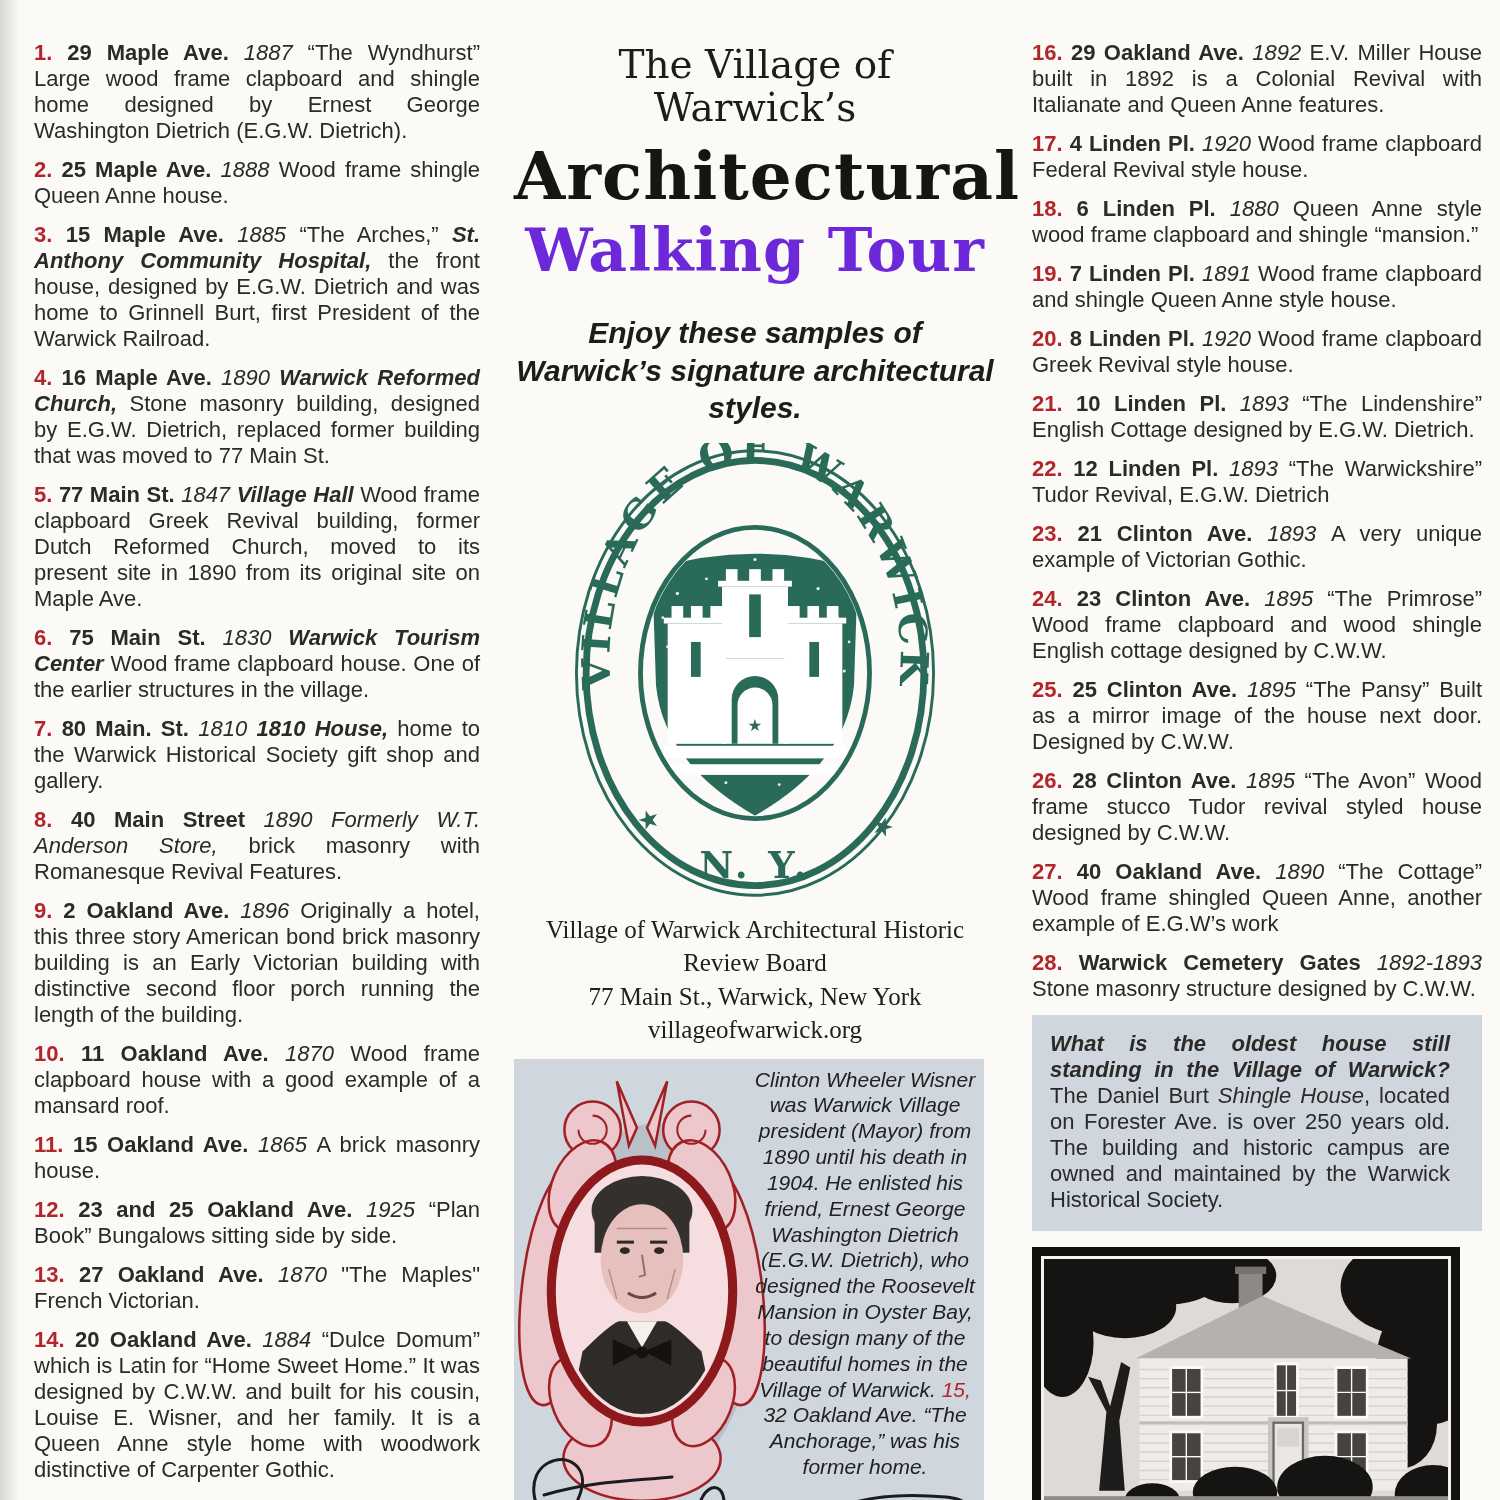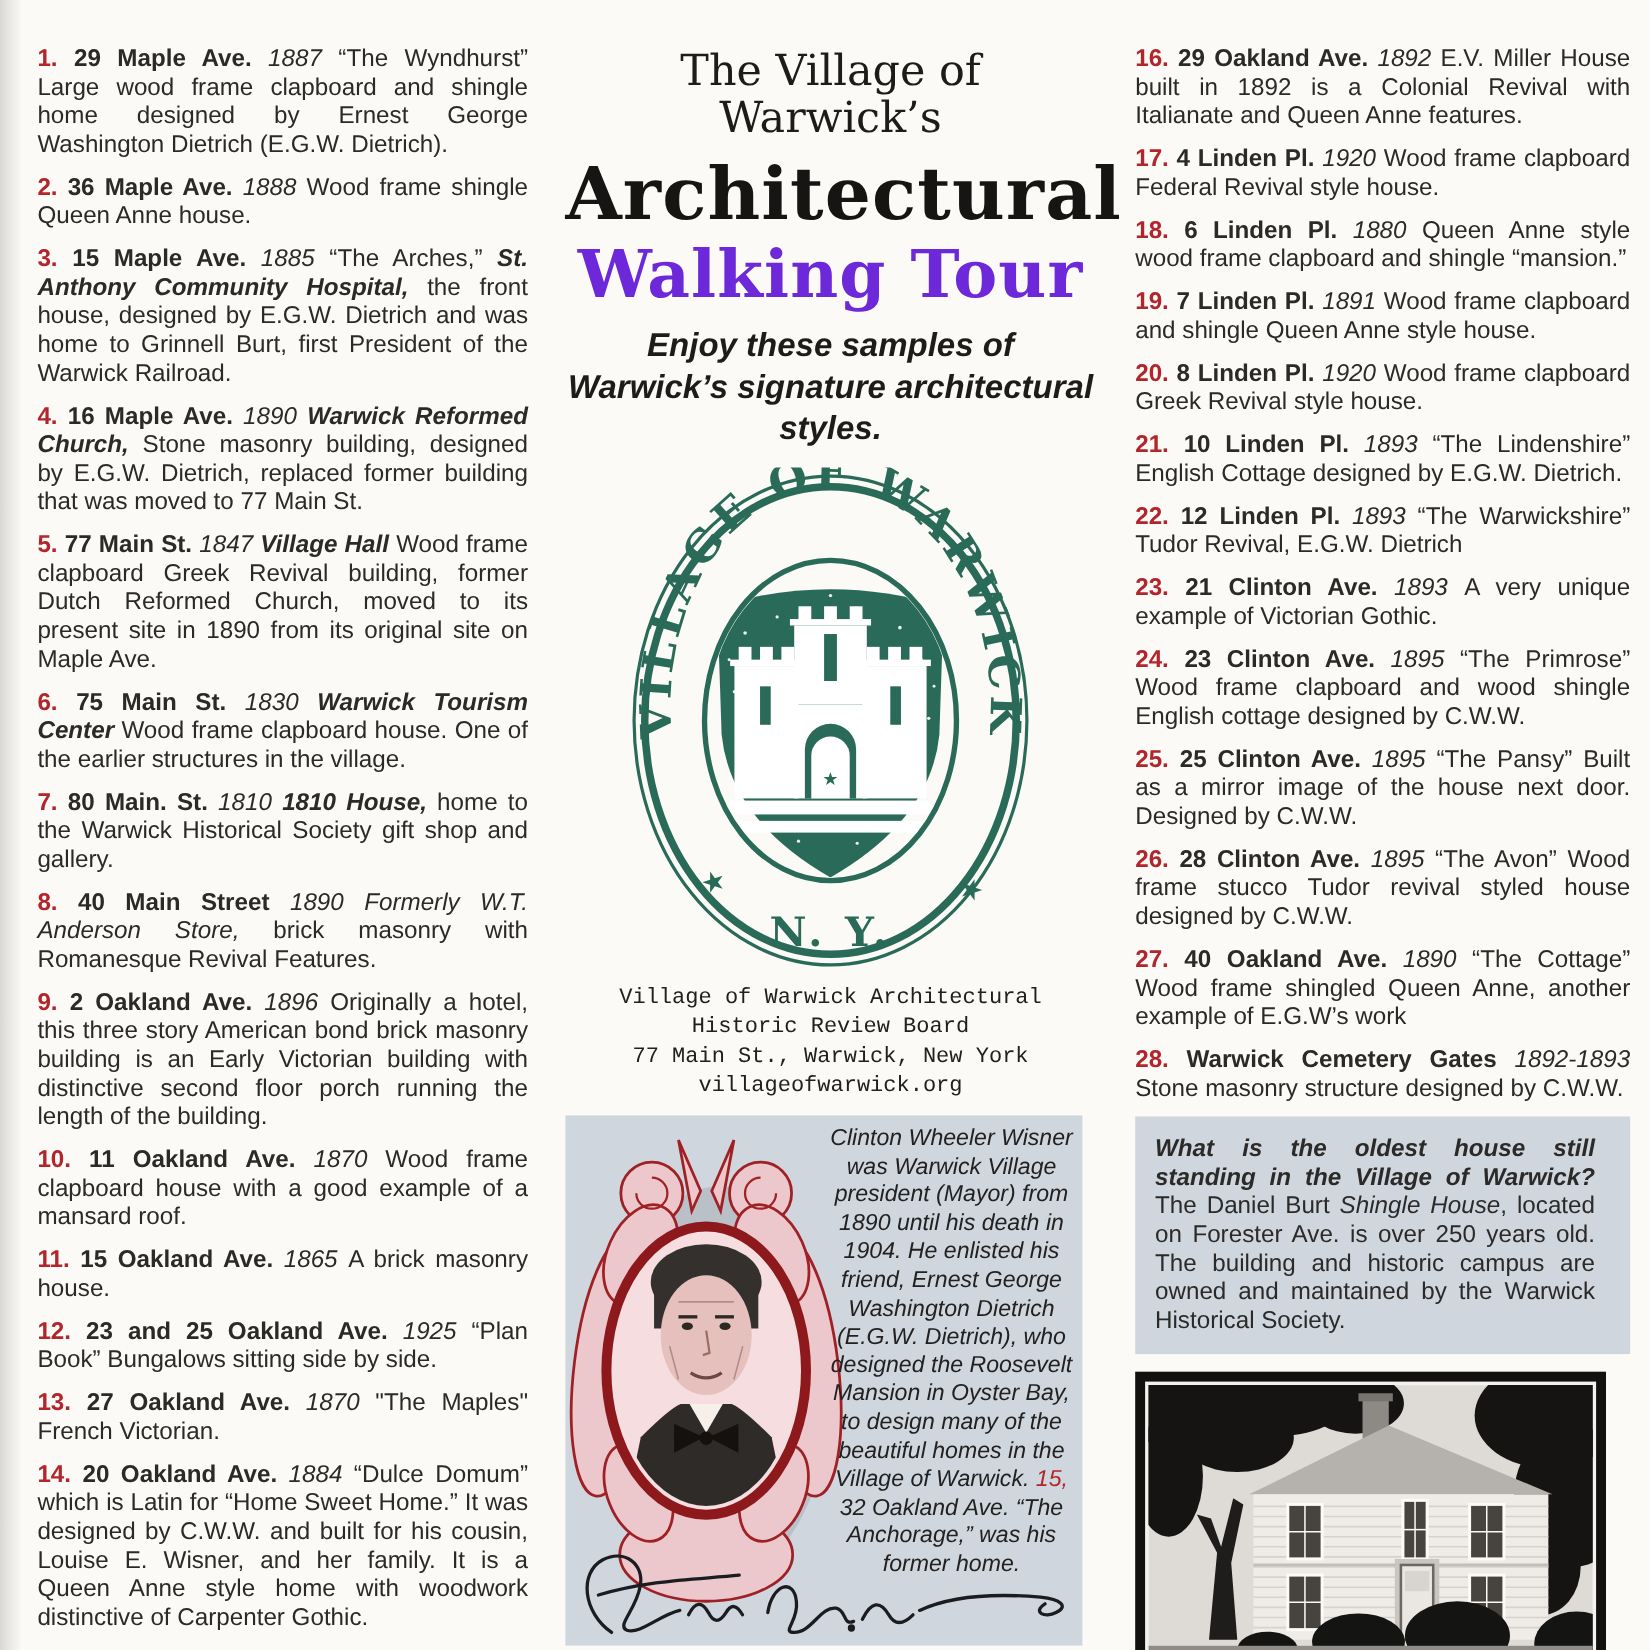--- a/index.html
+++ b/index.html
@@ -40,26 +40,26 @@
   .title1{
     font-family:"DejaVu Serif", serif;font-weight:bold;
     font-size:66px;line-height:1.05;color:#161514;margin-top:12px;letter-spacing:1px;
   }
   .title2{
     font-family:"DejaVu Serif", serif;font-weight:bold;
     font-size:60px;line-height:1.05;color:#6d28d9;margin-top:8px;letter-spacing:1px;
   }
   .subtitle{
     font-style:italic;font-weight:bold;
-    font-size:30px;line-height:1.25;color:#1d1c1a;margin-top:14px;
+    font-size:30px;line-height:1.25;color:#1d1c1a;margin-top:32px;
   }
   .seal-wrap{margin:16px auto 0 auto;width:372px;height:460px;}
   .address{
-    font-family:Liberation Mono, monospace;
-    font-size:20px;line-height:1.34;color:#21201e;margin-top:10px;
+    font-family:Liberation Serif, serif;
+    font-size:25px;line-height:1.34;color:#21201e;margin-top:10px;
   }
   .wisner-panel{
     position:relative;margin-top:12px;width:470px;height:482px;
     text-align:left;
   }
   .wisner-portrait{position:absolute;left:2px;top:4px;width:252px;height:452px;}
   .wisner-text{
     position:absolute;left:238px;top:8px;width:226px;
     font-size:21px;line-height:1.23;text-align:center;color:#222120;
   }
@@ -74,21 +74,21 @@
     margin-top:16px;width:404px;
     border:9px solid #121110;background:#f4f2ee;padding:3px;
   }
   .photo-frame svg{display:block;}
 </style>
 </head>
 <body>
 
 <div class="col col-left">
     <p class="tour-item"><span class="sg-num">1. </span><span class="sg-b">29 Maple Ave. </span><span class="sg-y">1887 </span><span class="sg-p">“The Wyndhurst” Large wood frame clapboard and shingle home designed by Ernest George Washington Dietrich (E.G.W. Dietrich).</span></p>
-    <p class="tour-item"><span class="sg-num">2. </span><span class="sg-b">36 Maple Ave. </span><span class="sg-y">1888 </span><span class="sg-p">Wood frame shingle Queen Anne house.</span></p>
+    <p class="tour-item"><span class="sg-num">2. </span><span class="sg-b">25 Maple Ave. </span><span class="sg-y">1888 </span><span class="sg-p">Wood frame shingle Queen Anne house.</span></p>
     <p class="tour-item"><span class="sg-num">3. </span><span class="sg-b">15 Maple Ave. </span><span class="sg-y">1885 </span><span class="sg-p">“The Arches,” </span><span class="sg-bi">St. Anthony Community Hospital, </span><span class="sg-p">the front house, designed by E.G.W. Dietrich and was home to Grinnell Burt, first President of the Warwick Railroad.</span></p>
     <p class="tour-item"><span class="sg-num">4. </span><span class="sg-b">16 Maple Ave. </span><span class="sg-y">1890 </span><span class="sg-bi">Warwick Reformed Church, </span><span class="sg-p">Stone masonry building, designed by E.G.W. Dietrich, replaced former building that was moved to 77 Main St.</span></p>
     <p class="tour-item"><span class="sg-num">5. </span><span class="sg-b">77 Main St. </span><span class="sg-y">1847 </span><span class="sg-bi">Village Hall </span><span class="sg-p">Wood frame clapboard Greek Revival building, former Dutch Reformed Church, moved to its present site in 1890 from its original site on Maple Ave.</span></p>
     <p class="tour-item"><span class="sg-num">6. </span><span class="sg-b">75 Main St. </span><span class="sg-y">1830 </span><span class="sg-bi">Warwick Tourism Center </span><span class="sg-p">Wood frame clapboard house. One of the earlier structures in the village.</span></p>
     <p class="tour-item"><span class="sg-num">7. </span><span class="sg-b">80 Main. St. </span><span class="sg-y">1810 </span><span class="sg-bi">1810 House, </span><span class="sg-p">home to the Warwick Historical Society gift shop and gallery.</span></p>
     <p class="tour-item"><span class="sg-num">8. </span><span class="sg-b">40 Main Street </span><span class="sg-y">1890 </span><span class="sg-i">Formerly W.T. Anderson Store, </span><span class="sg-p">brick masonry with Romanesque Revival Features.</span></p>
     <p class="tour-item"><span class="sg-num">9. </span><span class="sg-b">2 Oakland Ave. </span><span class="sg-y">1896 </span><span class="sg-p">Originally a hotel, this three story American bond brick masonry building is an Early Victorian building with distinctive second floor porch running the length of the building.</span></p>
     <p class="tour-item"><span class="sg-num">10. </span><span class="sg-b">11 Oakland Ave. </span><span class="sg-y">1870 </span><span class="sg-p">Wood frame clapboard house with a good example of a mansard roof.</span></p>
     <p class="tour-item"><span class="sg-num">11. </span><span class="sg-b">15 Oakland Ave. </span><span class="sg-y">1865 </span><span class="sg-p">A brick masonry house.</span></p>
     <p class="tour-item"><span class="sg-num">12. </span><span class="sg-b">23 and 25 Oakland Ave. </span><span class="sg-y">1925 </span><span class="sg-p">“Plan Book” Bungalows sitting side by side.</span></p>

